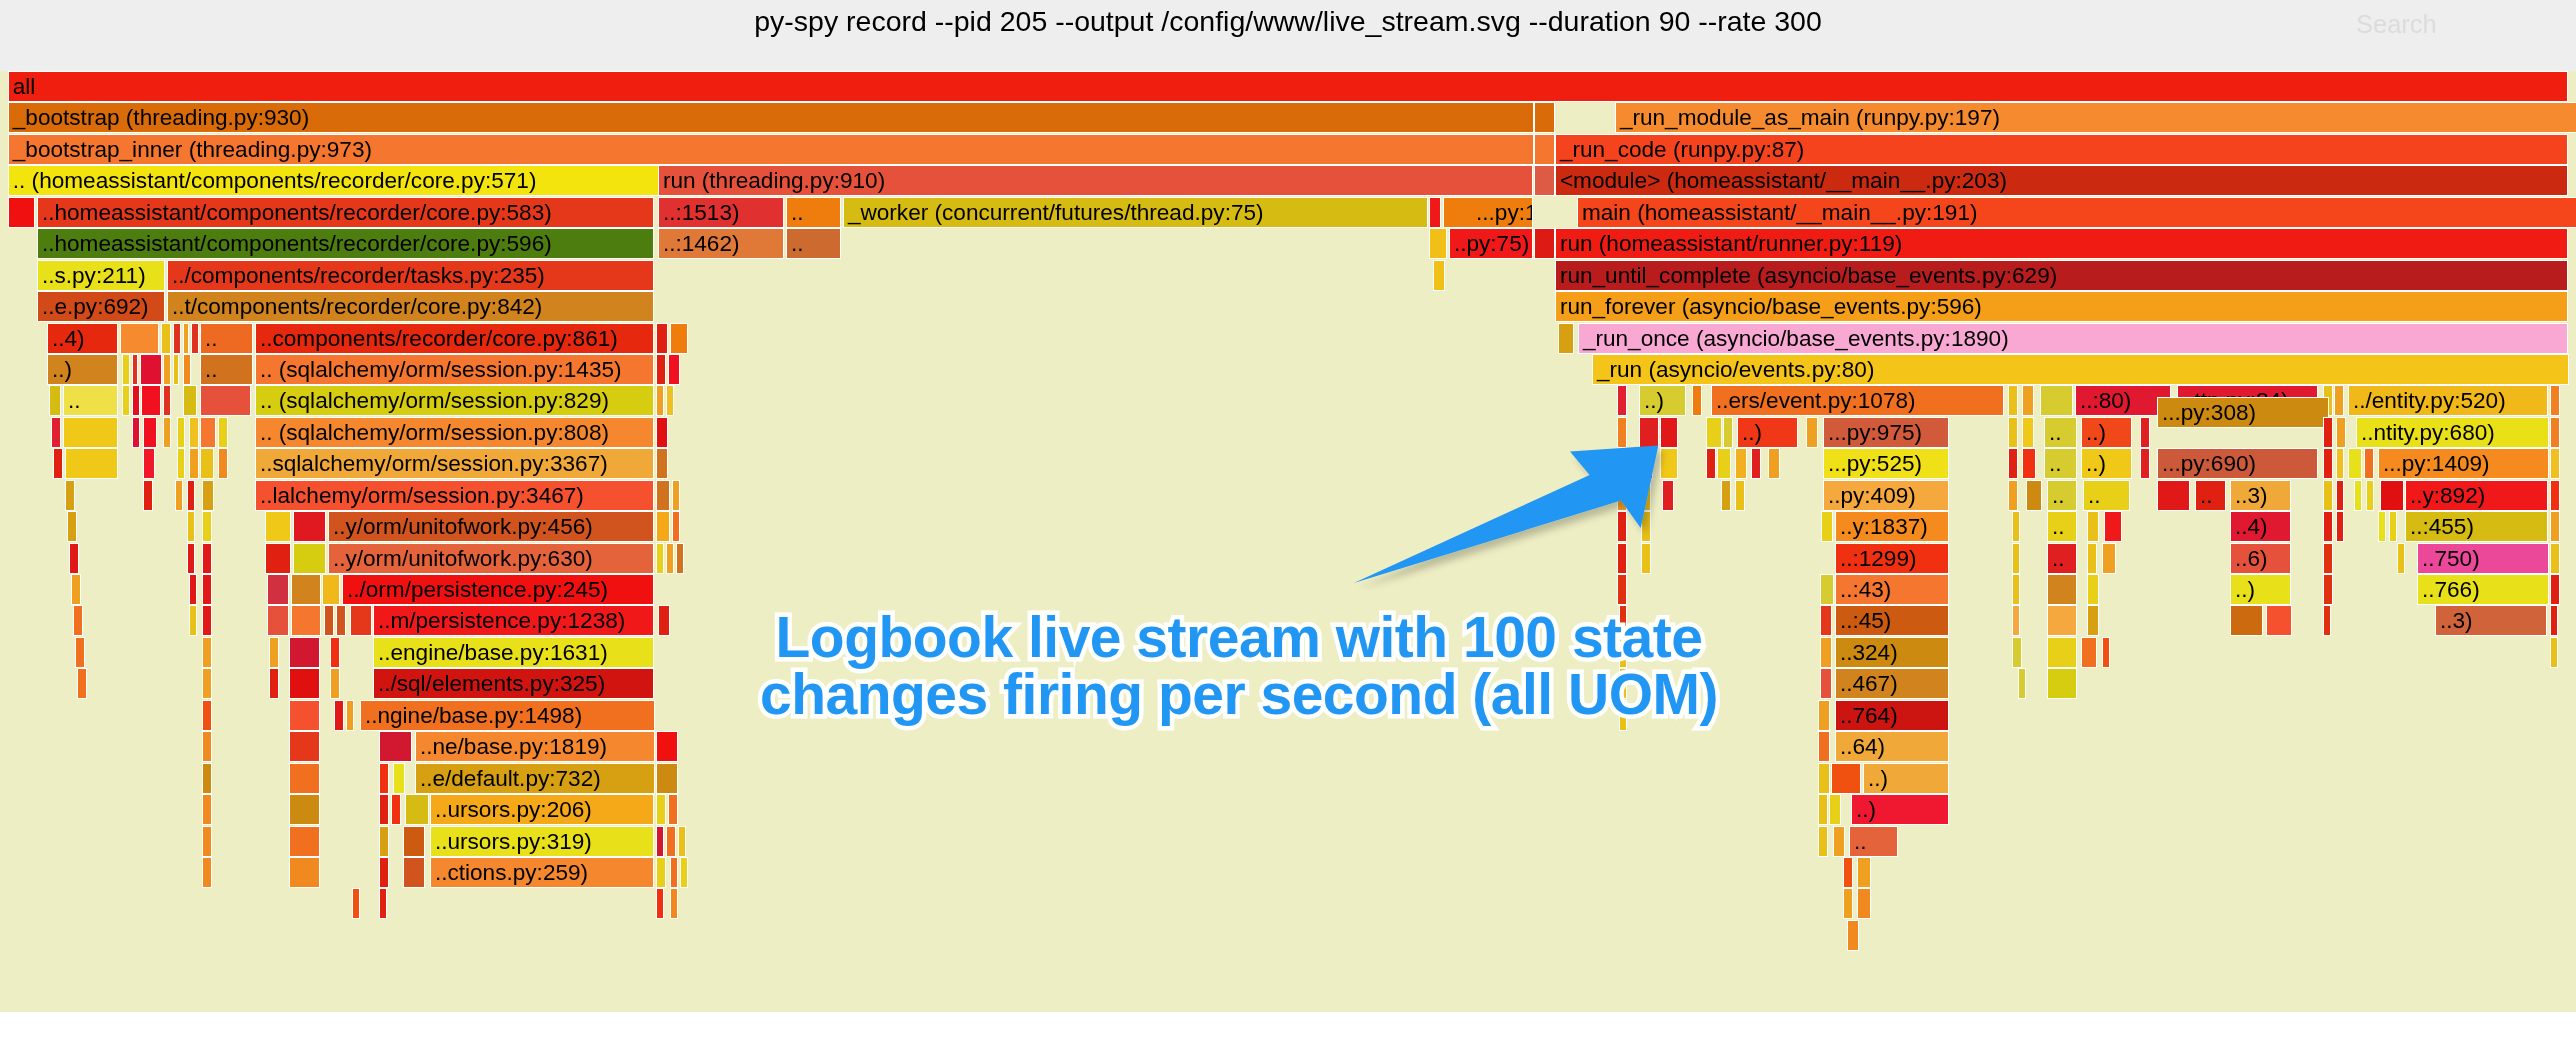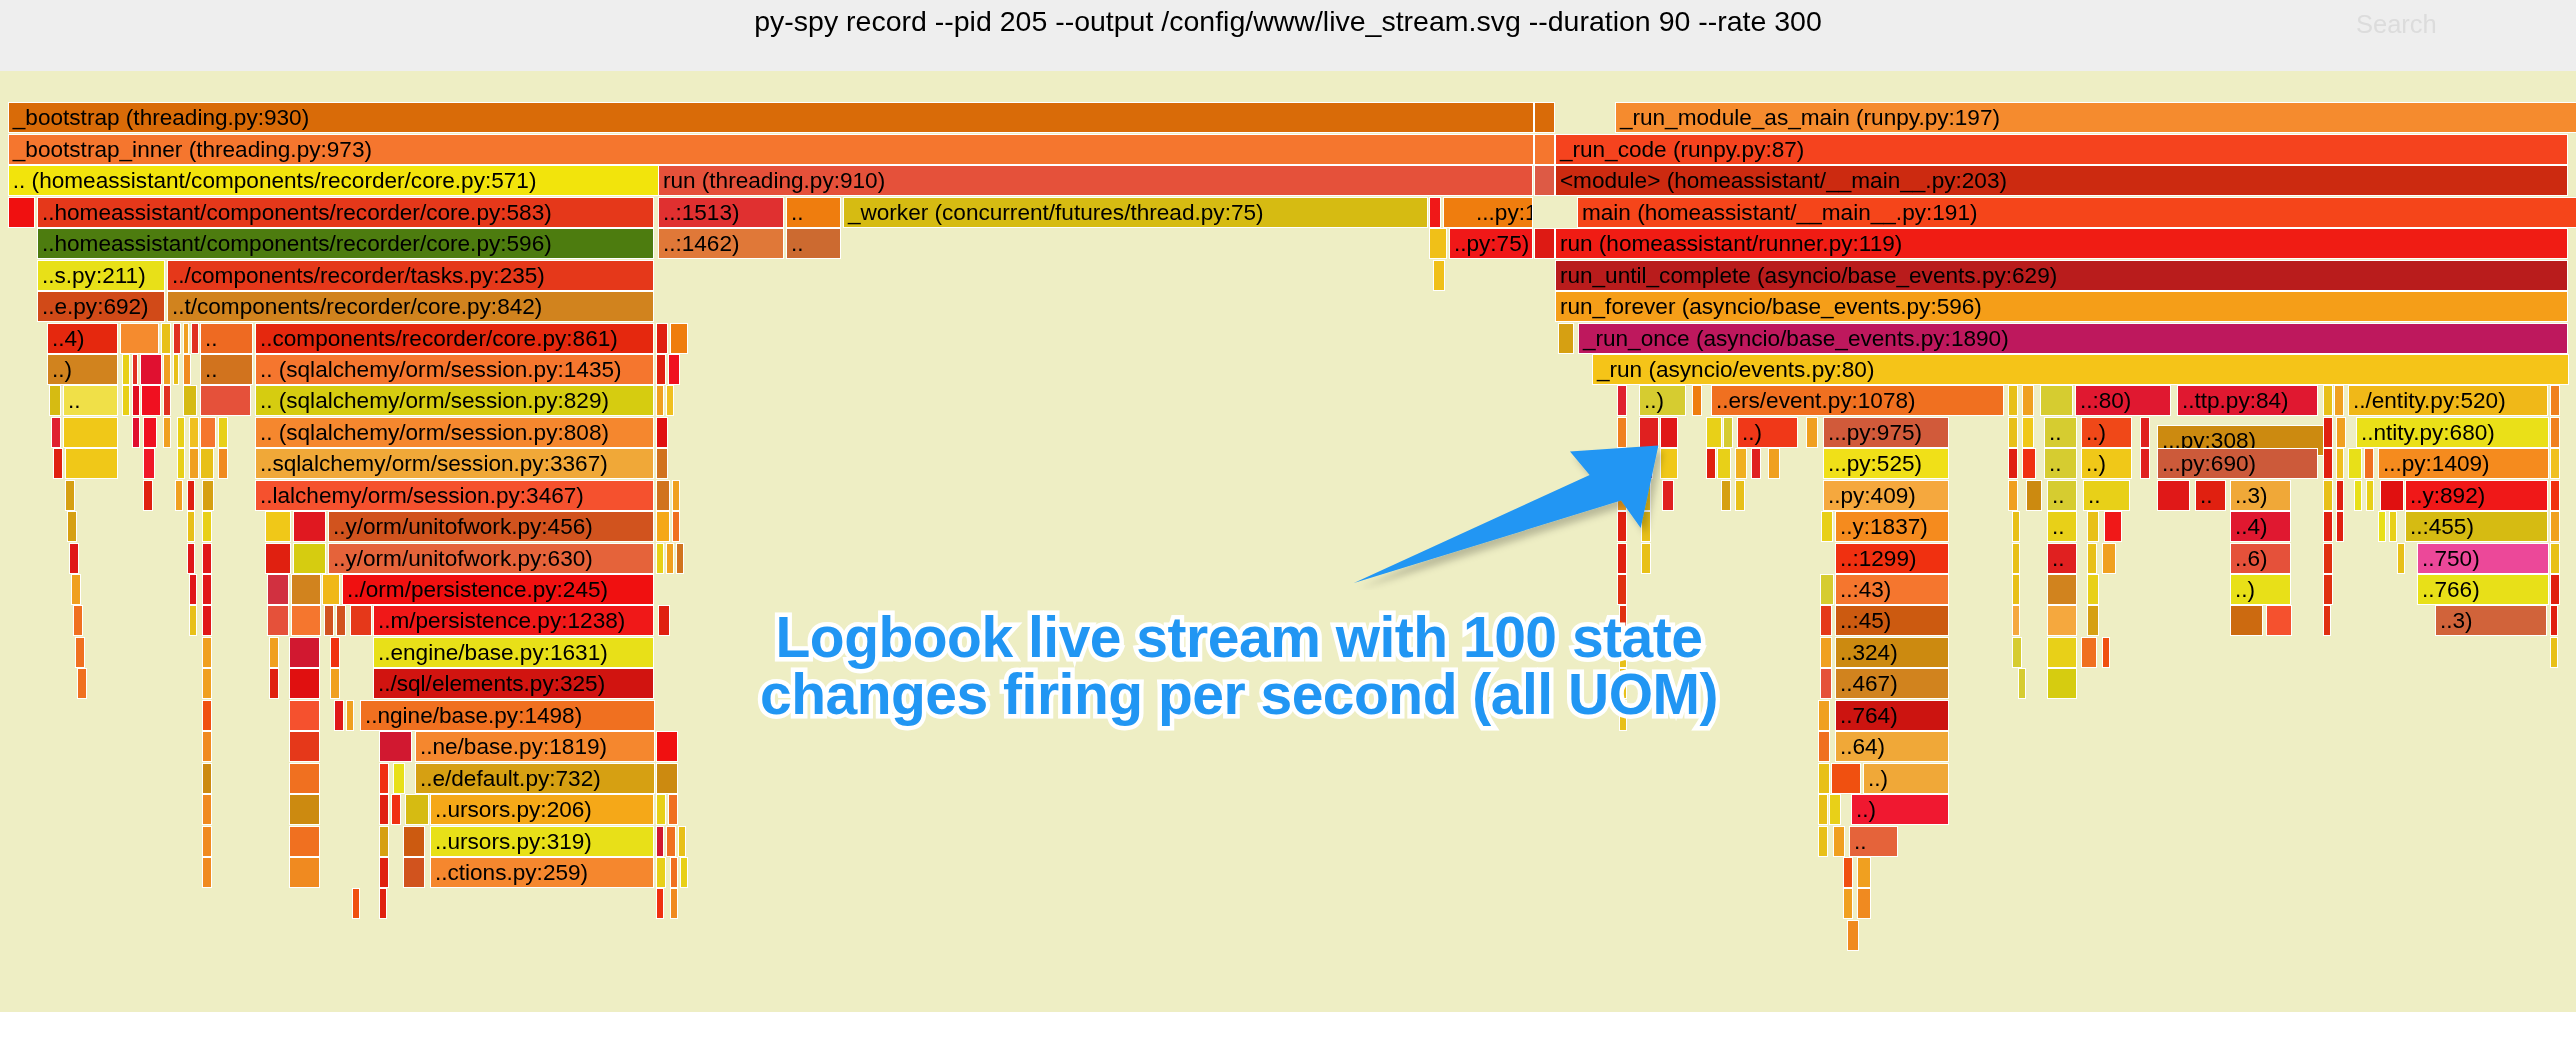--- a/index.html
+++ b/index.html
@@ -72,20 +72,21 @@
 </style>
 </head>
 <body>
 
 <div id="header">
   <div id="title">py-spy record --pid 205 --output /config/www/live_stream.svg --duration 90 --rate 300</div>
   <div id="search-box">Search</div>
 </div>
 
 <div id="canvas">
+    <div class="frame" style="left: 7.9px; top: 0px; width: 2560px; height: 31px; background: rgb(240, 30, 14);"><span>all</span></div>
     <div class="frame" style="left: 7.9px; top: 31px; width: 1526px; height: 31px; background: rgb(217, 107, 8);"><span>_bootstrap (threading.py:930)</span></div>
     <div class="frame" style="left: 1615px; top: 31px; width: 1013px; height: 31px; background: rgb(245, 139, 46);"><span>_run_module_as_main (runpy.py:197)</span></div>
     <div class="frame nolabel" style="left: 1534px; top: 31px; width: 20.6px; height: 31px; background: rgb(217, 107, 8);"></div>
     <div class="frame" style="left: 7.9px; top: 63px; width: 1526px; height: 31px; background: rgb(245, 118, 46);"><span>_bootstrap_inner (threading.py:973)</span></div>
     <div class="frame" style="left: 1555px; top: 63px; width: 1013px; height: 31px; background: rgb(245, 67, 30);"><span>_run_code (runpy.py:87)</span></div>
     <div class="frame nolabel" style="left: 1534px; top: 63px; width: 20.6px; height: 31px; background: rgb(245, 118, 46);"></div>
     <div class="frame" style="left: 7.9px; top: 94px; width: 700px; height: 31px; background: rgb(242, 228, 12);"><span>.. (homeassistant/components/recorder/core.py:571)</span></div>
     <div class="frame" style="left: 658px; top: 94px; width: 875px; height: 31px; background: rgb(229, 81, 58);"><span>run (threading.py:910)</span></div>
     <div class="frame" style="left: 1555px; top: 94px; width: 1013px; height: 31px; background: rgb(204, 42, 16);"><span>&lt;module&gt; (homeassistant/__main__.py:203)</span></div>
     <div class="frame nolabel" style="left: 1534px; top: 94px; width: 20.6px; height: 31px; background: rgb(221, 90, 69);"></div>
@@ -115,21 +116,21 @@
     <div class="frame nolabel" style="left: 120px; top: 252px; width: 39px; height: 31px; background: rgb(245, 139, 46);"></div>
     <div class="frame nolabel" style="left: 161px; top: 252px; width: 9.8px; height: 31px; background: rgb(232, 192, 24);"></div>
     <div class="frame nolabel" style="left: 173px; top: 252px; width: 7.9px; height: 31px; background: rgb(224, 48, 32);"></div>
     <div class="frame nolabel" style="left: 183px; top: 252px; width: 5.9px; height: 31px; background: rgb(240, 160, 32);"></div>
     <div class="frame nolabel" style="left: 191px; top: 252px; width: 7.9px; height: 31px; background: rgb(224, 48, 32);"></div>
     <div class="frame" style="left: 200px; top: 252px; width: 53px; height: 31px; background: rgb(238, 106, 34);"><span>..</span></div>
     <div class="frame" style="left: 255px; top: 252px; width: 399px; height: 31px; background: rgb(229, 40, 14);"><span>..components/recorder/core.py:861)</span></div>
     <div class="frame nolabel" style="left: 656px; top: 252px; width: 11.8px; height: 31px; background: rgb(224, 32, 16);"></div>
     <div class="frame nolabel" style="left: 670px; top: 252px; width: 17.7px; height: 31px; background: rgb(239, 125, 14);"></div>
     <div class="frame nolabel" style="left: 1558px; top: 252px; width: 15.7px; height: 31px; background: rgb(214, 160, 18);"></div>
-    <div class="frame" style="left: 1578px; top: 252px; width: 990px; height: 31px; background: #be185d;"><span>_run_once (asyncio/base_events.py:1890)</span></div>
+    <div class="frame" style="left: 1578px; top: 252px; width: 990px; height: 31px; background: #f9a8d4;"><span>_run_once (asyncio/base_events.py:1890)</span></div>
     <div class="frame" style="left: 47px; top: 283px; width: 71px; height: 31px; background: rgb(209, 131, 30);"><span>..)</span></div>
     <div class="frame nolabel" style="left: 122px; top: 283px; width: 7.9px; height: 31px; background: rgb(232, 208, 24);"></div>
     <div class="frame nolabel" style="left: 132px; top: 283px; width: 5.9px; height: 31px; background: rgb(224, 48, 32);"></div>
     <div class="frame nolabel" style="left: 140px; top: 283px; width: 21.6px; height: 31px; background: rgb(224, 16, 48);"></div>
     <div class="frame nolabel" style="left: 163px; top: 283px; width: 7.9px; height: 31px; background: rgb(240, 160, 32);"></div>
     <div class="frame nolabel" style="left: 173px; top: 283px; width: 5.9px; height: 31px; background: rgb(232, 192, 24);"></div>
     <div class="frame nolabel" style="left: 183px; top: 283px; width: 7.9px; height: 31px; background: rgb(240, 138, 32);"></div>
     <div class="frame" style="left: 200px; top: 283px; width: 53px; height: 31px; background: rgb(209, 115, 30);"><span>..</span></div>
     <div class="frame" style="left: 255px; top: 283px; width: 399px; height: 31px; background: rgb(245, 118, 46);"><span>.. (sqlalchemy/orm/session.py:1435)</span></div>
     <div class="frame nolabel" style="left: 656px; top: 283px; width: 9.8px; height: 31px; background: rgb(224, 32, 16);"></div>
@@ -176,21 +177,21 @@
     <div class="frame nolabel" style="left: 1706px; top: 346px; width: 15.7px; height: 31px; background: rgb(232, 208, 24);"></div>
     <div class="frame nolabel" style="left: 1723px; top: 346px; width: 9.8px; height: 31px; background: rgb(214, 204, 48);"></div>
     <div class="frame" style="left: 1737px; top: 346px; width: 61px; height: 31px; background: rgb(240, 56, 24);"><span>..)</span></div>
     <div class="frame nolabel" style="left: 1806px; top: 346px; width: 11.8px; height: 31px; background: rgb(240, 160, 32);"></div>
     <div class="frame" style="left: 1823px; top: 346px; width: 126px; height: 31px; background: rgb(209, 90, 58);"><span>...py:975)</span></div>
     <div class="frame nolabel" style="left: 2008px; top: 346px; width: 9.8px; height: 31px; background: rgb(232, 192, 24);"></div>
     <div class="frame nolabel" style="left: 2022px; top: 346px; width: 11.8px; height: 31px; background: rgb(240, 200, 24);"></div>
     <div class="frame" style="left: 2044px; top: 346px; width: 33px; height: 31px; background: rgb(214, 204, 48);"><span>..</span></div>
     <div class="frame" style="left: 2081px; top: 346px; width: 51px; height: 31px; background: rgb(240, 72, 24);"><span>..)</span></div>
     <div class="frame nolabel" style="left: 2140px; top: 346px; width: 9.8px; height: 31px; background: rgb(224, 32, 32);"></div>
-    <div class="frame" style="left: 2157px; top: 354px; width: 172px; height: 31px; background: rgb(204, 138, 16);"><span>...py:308)</span></div>
+    <div class="frame" style="left: 2157px; top: 326px; width: 172px; height: 31px; background: rgb(204, 138, 16);"><span>...py:308)</span></div>
     <div class="frame nolabel" style="left: 2323px; top: 346px; width: 9.8px; height: 31px; background: rgb(224, 32, 16);"></div>
     <div class="frame nolabel" style="left: 2336px; top: 346px; width: 9.8px; height: 31px; background: rgb(240, 160, 32);"></div>
     <div class="frame" style="left: 2356px; top: 346px; width: 193px; height: 31px; background: rgb(234, 224, 24);"><span>..ntity.py:680)</span></div>
     <div class="frame nolabel" style="left: 2550px; top: 346px; width: 9.8px; height: 31px; background: rgb(240, 128, 32);"></div>
     <div class="frame nolabel" style="left: 53px; top: 377px; width: 9.8px; height: 31px; background: rgb(224, 32, 16);"></div>
     <div class="frame nolabel" style="left: 65px; top: 377px; width: 53px; height: 31px; background: rgb(240, 200, 24);"></div>
     <div class="frame nolabel" style="left: 143px; top: 377px; width: 11.8px; height: 31px; background: rgb(240, 24, 40);"></div>
     <div class="frame nolabel" style="left: 177px; top: 377px; width: 7.9px; height: 31px; background: rgb(232, 208, 24);"></div>
     <div class="frame nolabel" style="left: 189px; top: 377px; width: 9.8px; height: 31px; background: rgb(240, 160, 32);"></div>
     <div class="frame nolabel" style="left: 200px; top: 377px; width: 13.8px; height: 31px; background: rgb(232, 192, 24);"></div>

